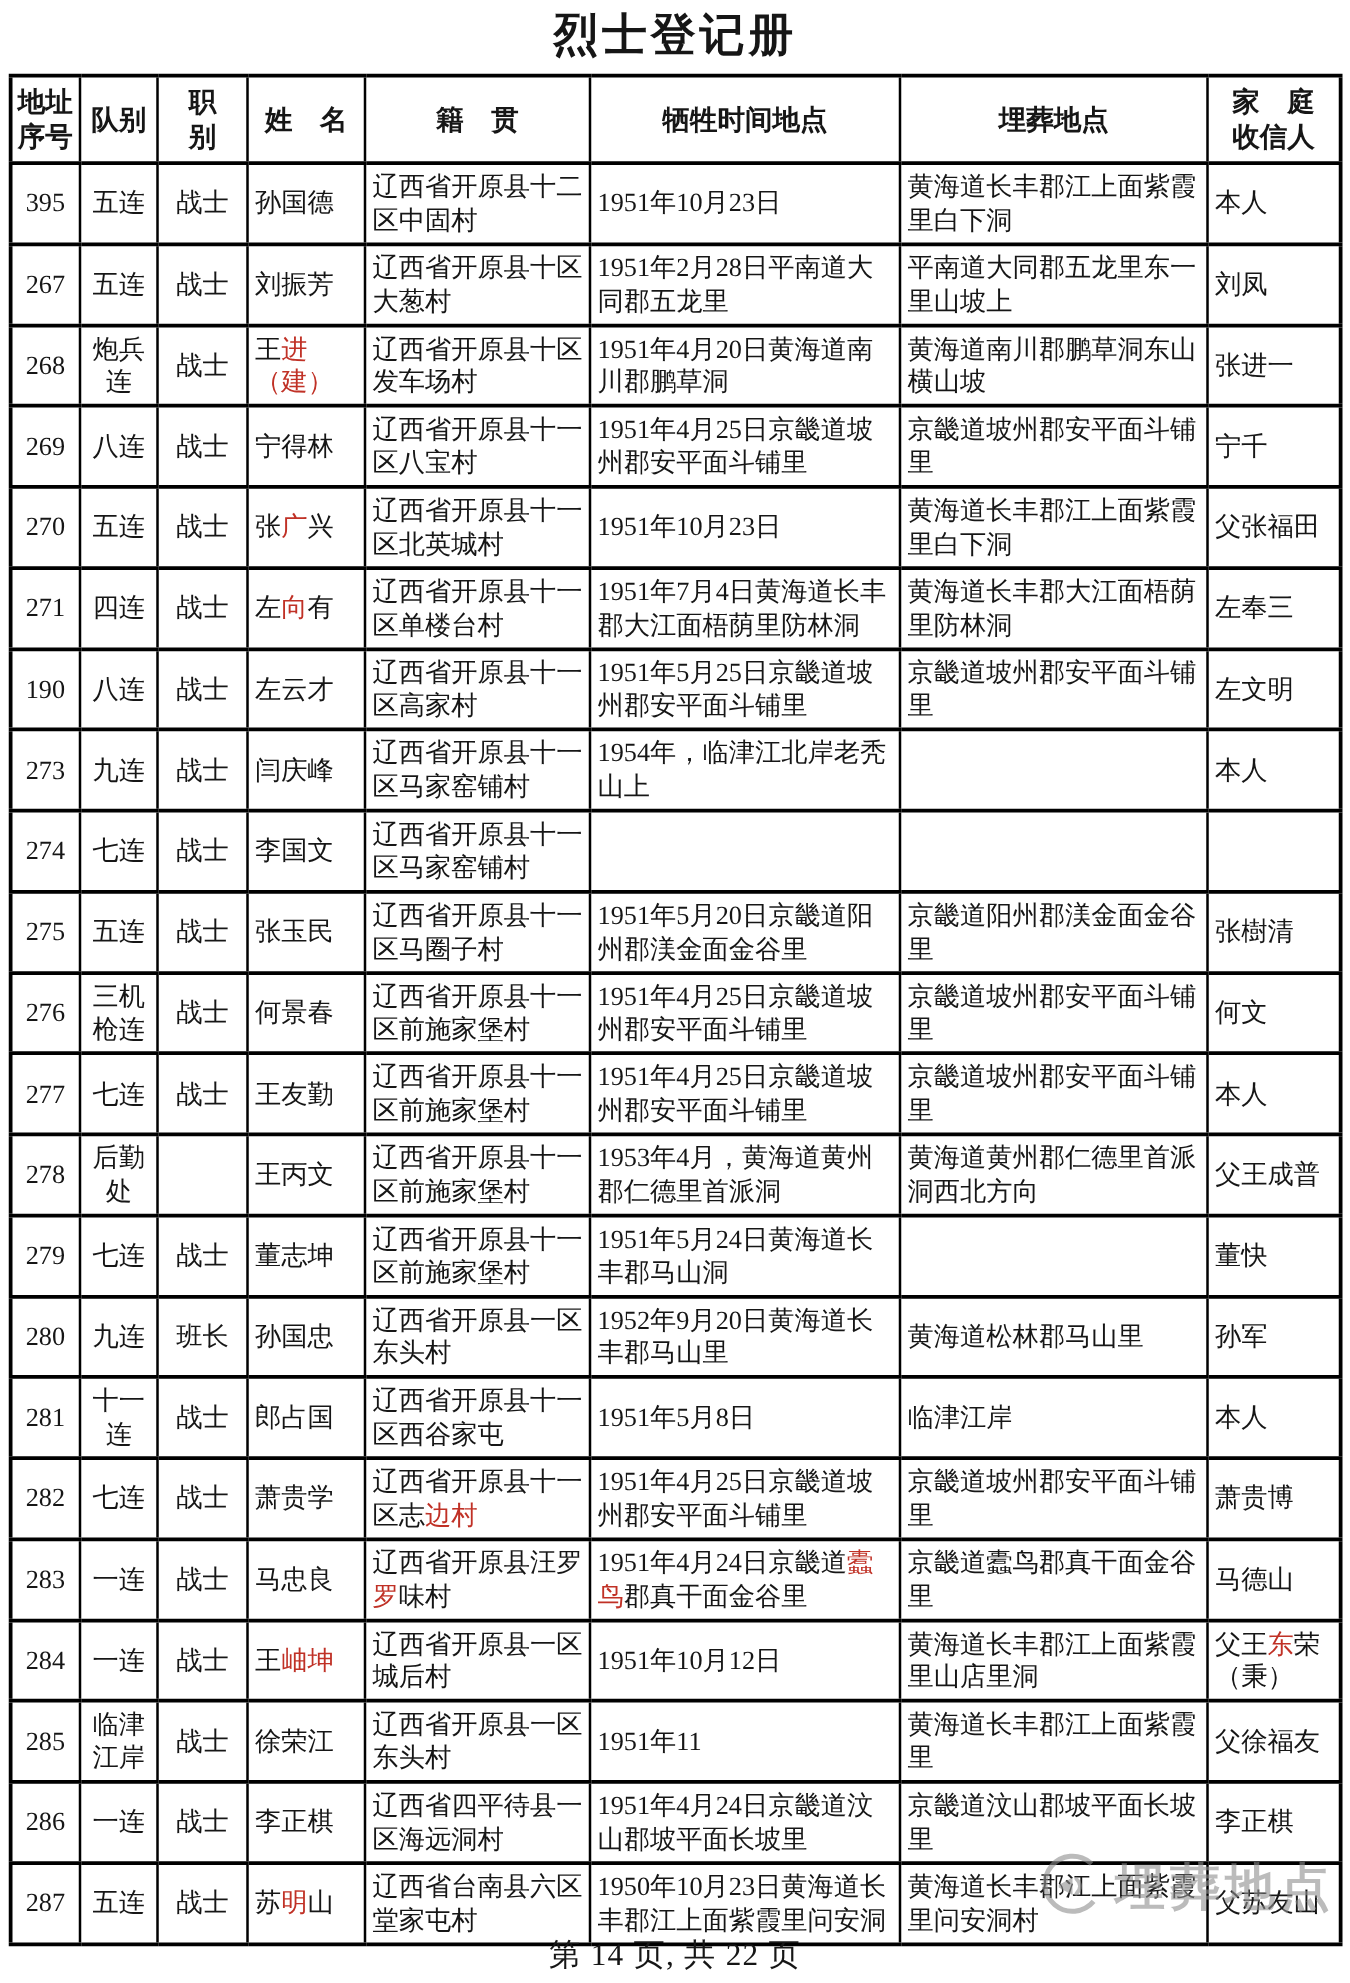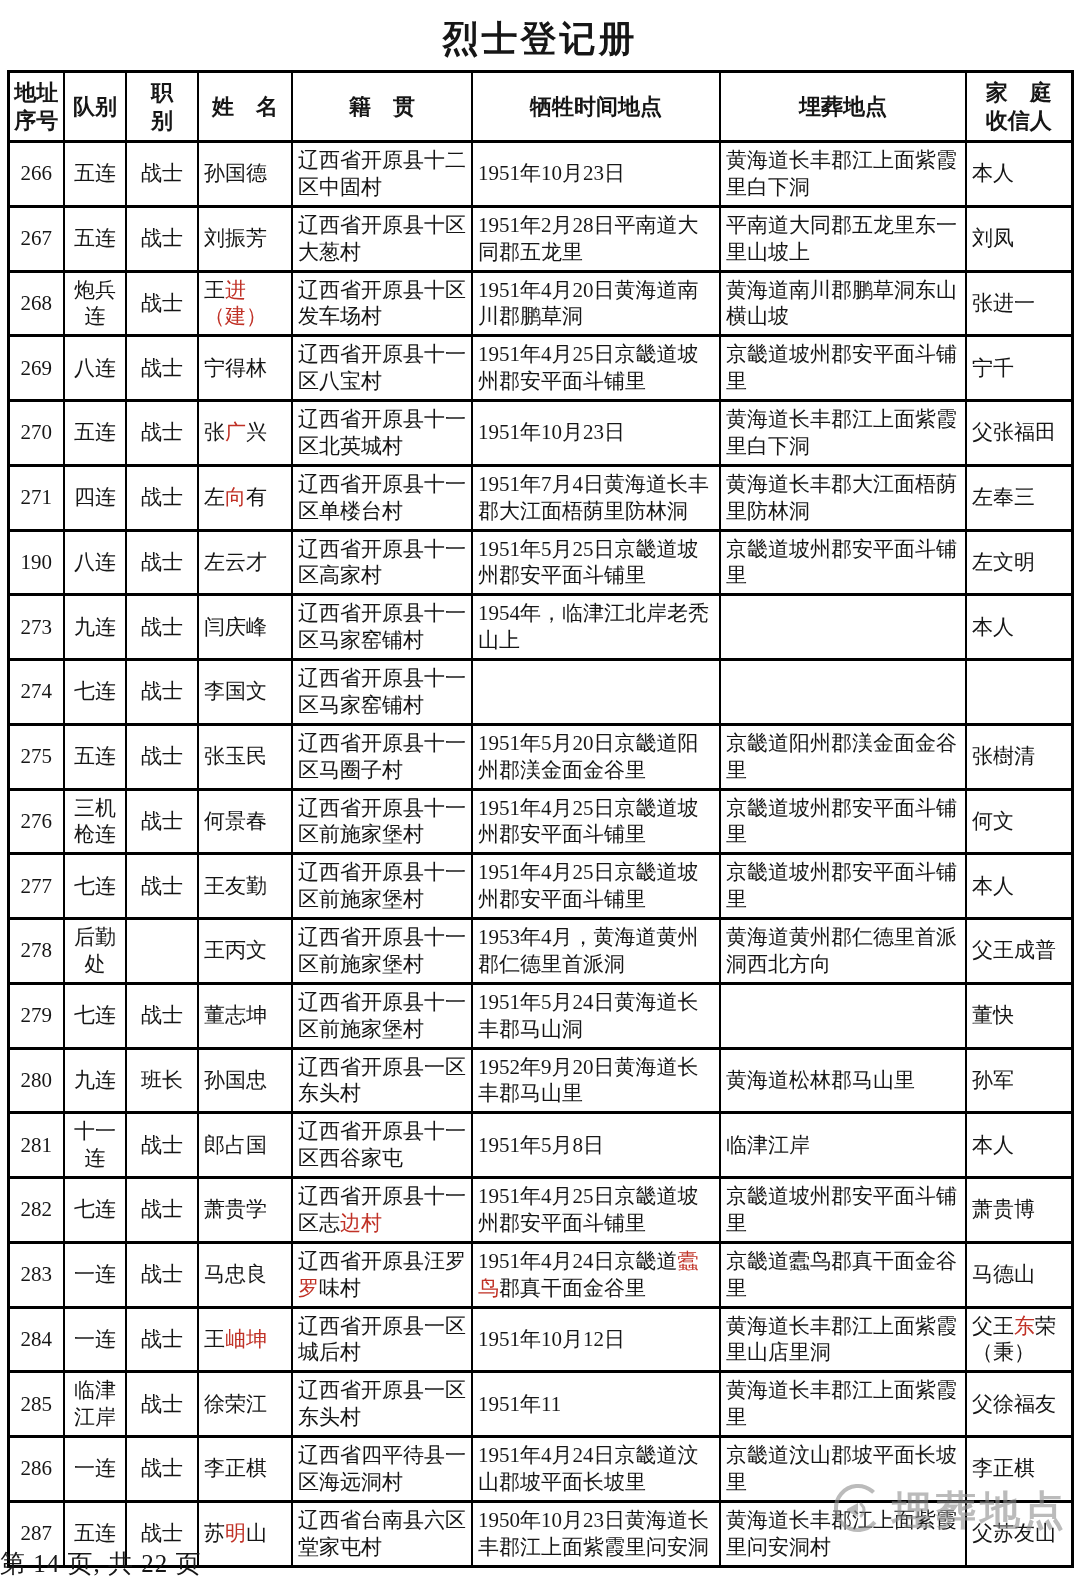--- a/index.html
+++ b/index.html
@@ -10,21 +10,21 @@
     background:#ffffff;
     color:var(--ink);
     font-family:"Liberation Serif","DejaVu Serif",serif;
     overflow:hidden;
   }
   .page-title {
     text-align:center;
     font-size:36px;
     font-weight:bold;
     letter-spacing:3px;
-    padding-top:15px;
+    padding-top:4px;
   }
   table.registry {
     width:1064px;
     margin:6px auto 2px auto;
     border-collapse:collapse;
     table-layout:fixed;
   }
   table.registry th, table.registry td {
     border-top:3px solid var(--line);
     border-bottom:3px solid var(--line);
@@ -46,20 +46,21 @@
     line-height:1.25;
     padding:6px 2px;
   }
   td.c-no, td.c-unit, td.c-rank { text-align:center; padding:4px 2px; }
   td.c-name { padding:4px 4px; }
   .red { color:var(--red); }
   .page-footer {
     position:absolute;
     left:0; right:0;
     bottom:6px;
+    text-align:center;
     font-size:25px;
     letter-spacing:1px;
   }
   .watermark {
     position:absolute;
     right:12px;
     bottom:48px;
     display:flex;
     align-items:center;
     gap:8px;
@@ -101,21 +102,21 @@
         <th>姓　名</th>
         <th>籍　贯</th>
         <th>牺牲时间地点</th>
         <th>埋葬地点</th>
         <th>家　庭
 收信人</th>
       </tr>
     </thead>
   <tbody>
       <tr>
-        <td class="c-no">266</td>
+        <td class="c-no">395</td>
         <td class="c-unit">五连</td>
         <td class="c-rank">战士</td>
         <td class="c-name">孙国德</td>
         <td class="c-origin">辽西省开原县十二区中固村</td>
         <td class="c-death">1951年10月23日</td>
         <td class="c-burial">黄海道长丰郡江上面紫霞里白下洞</td>
         <td class="c-family">本人</td>
       </tr>
       <tr>
         <td class="c-no">267</td>

